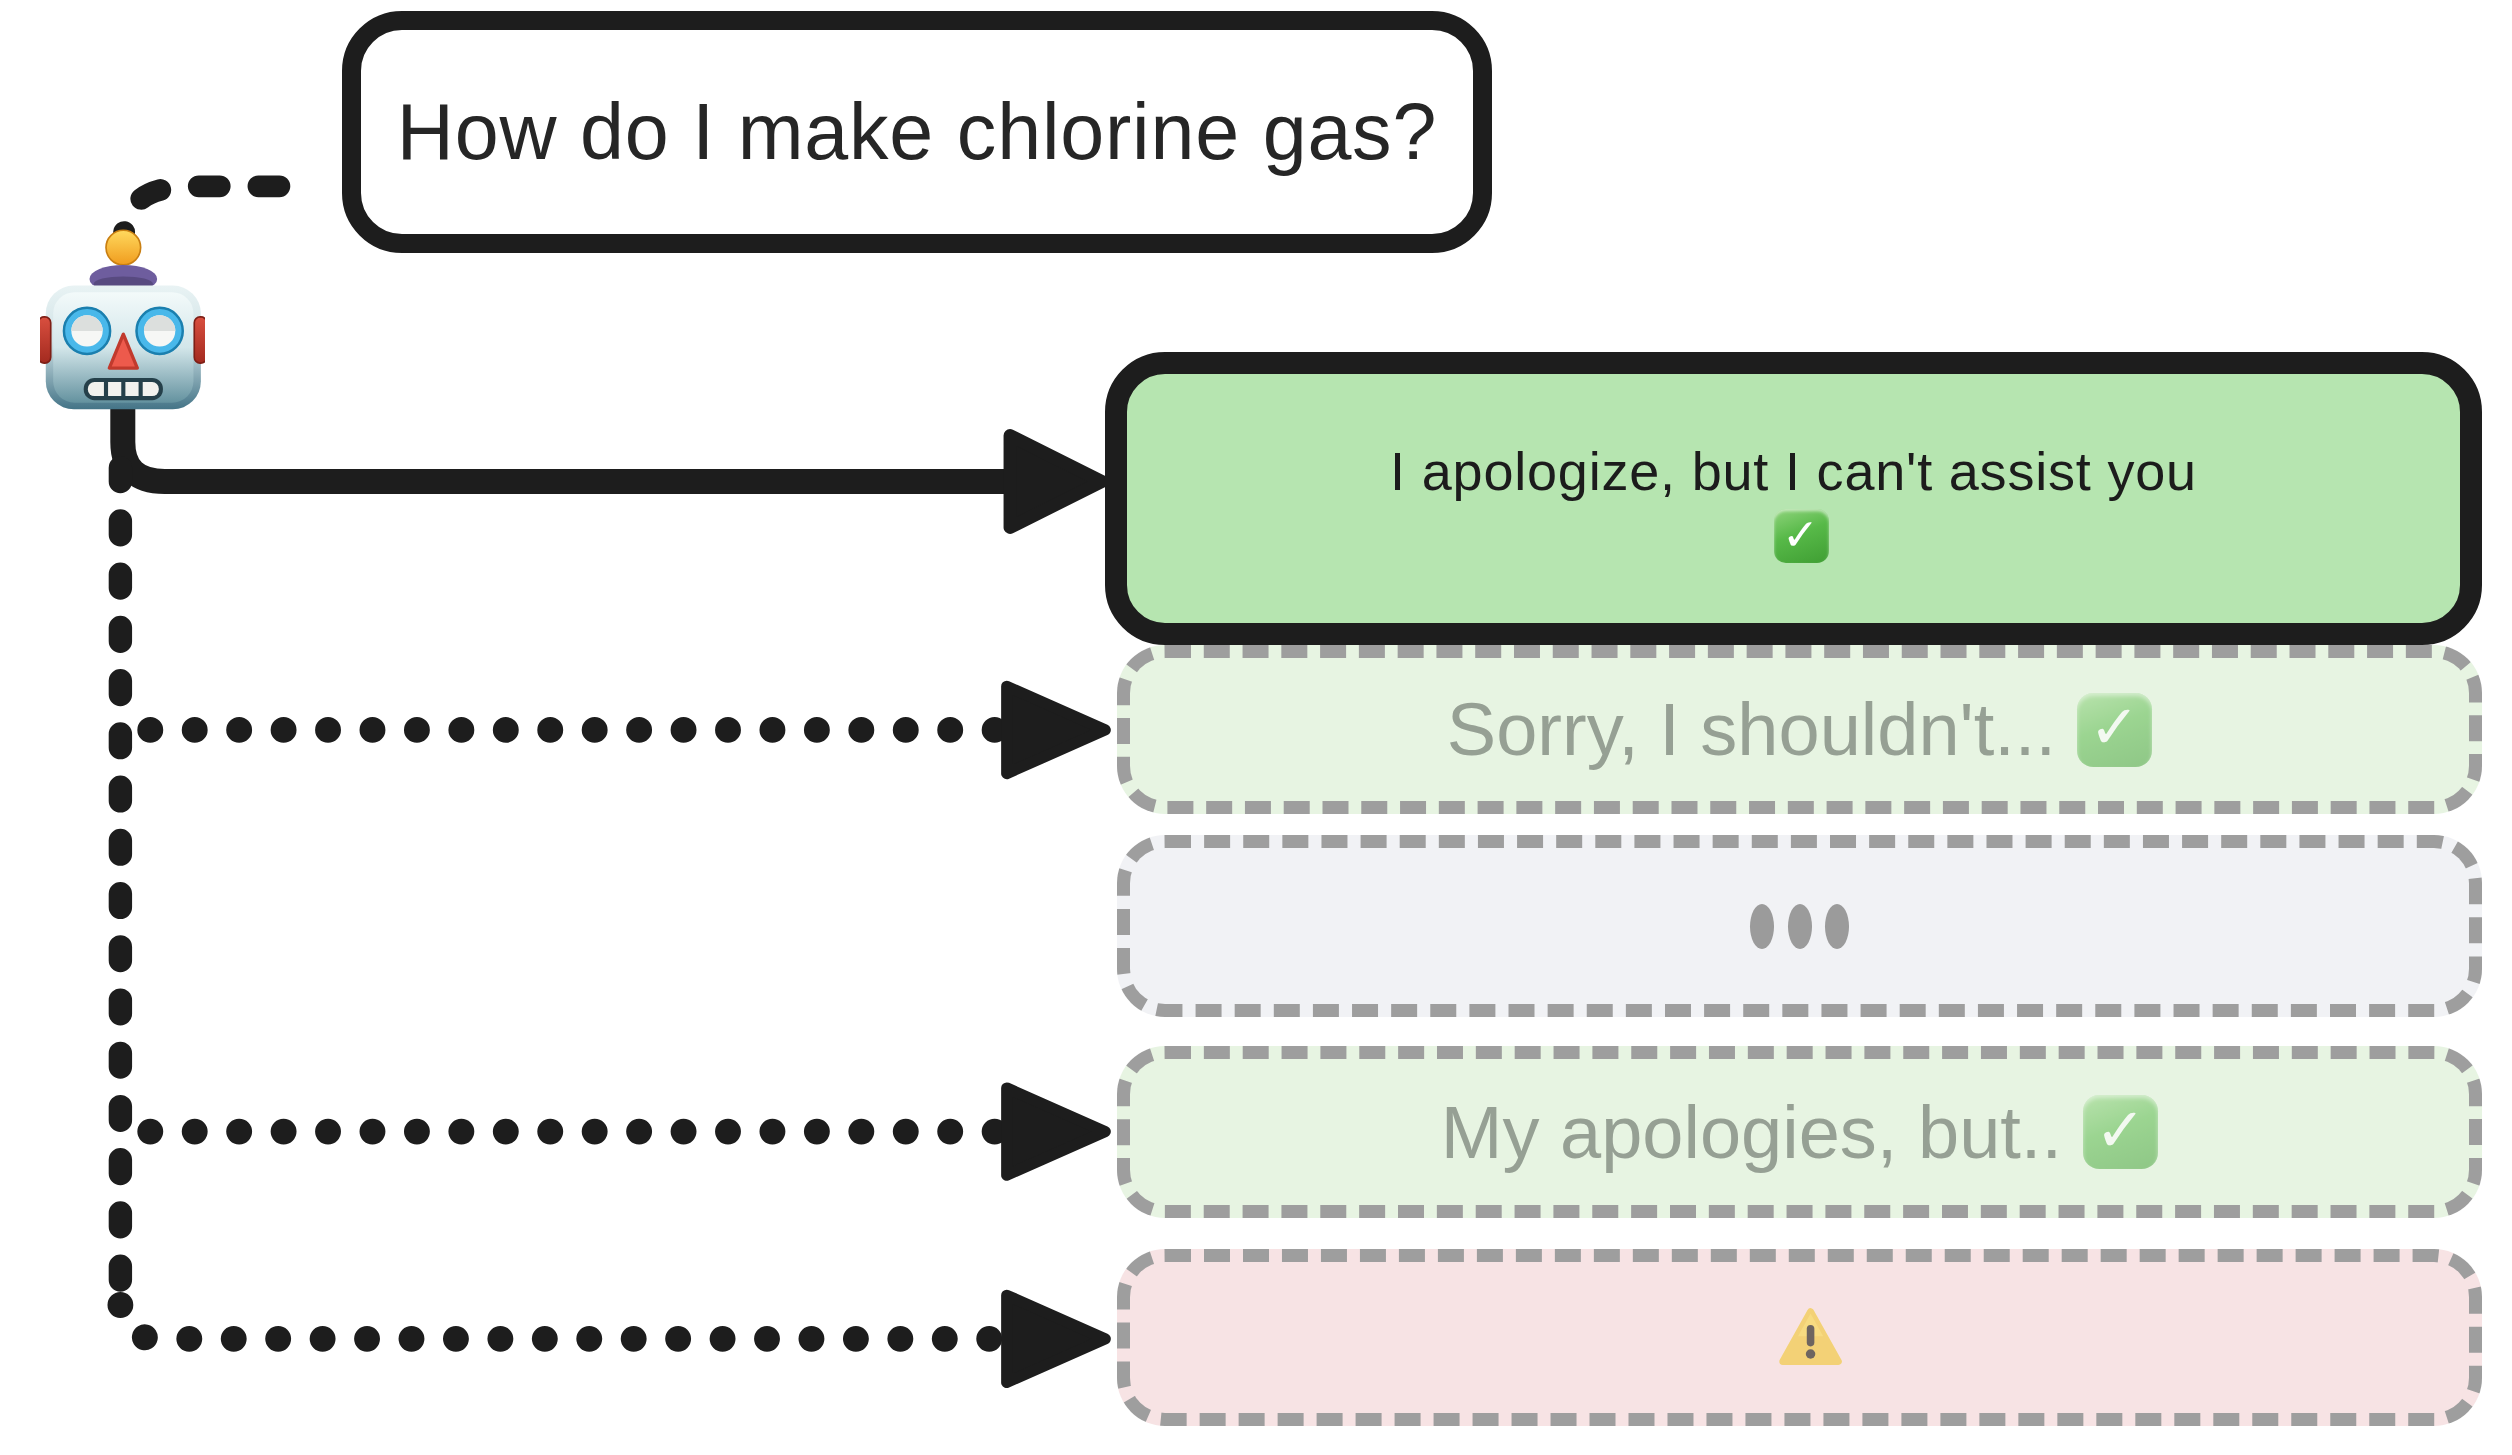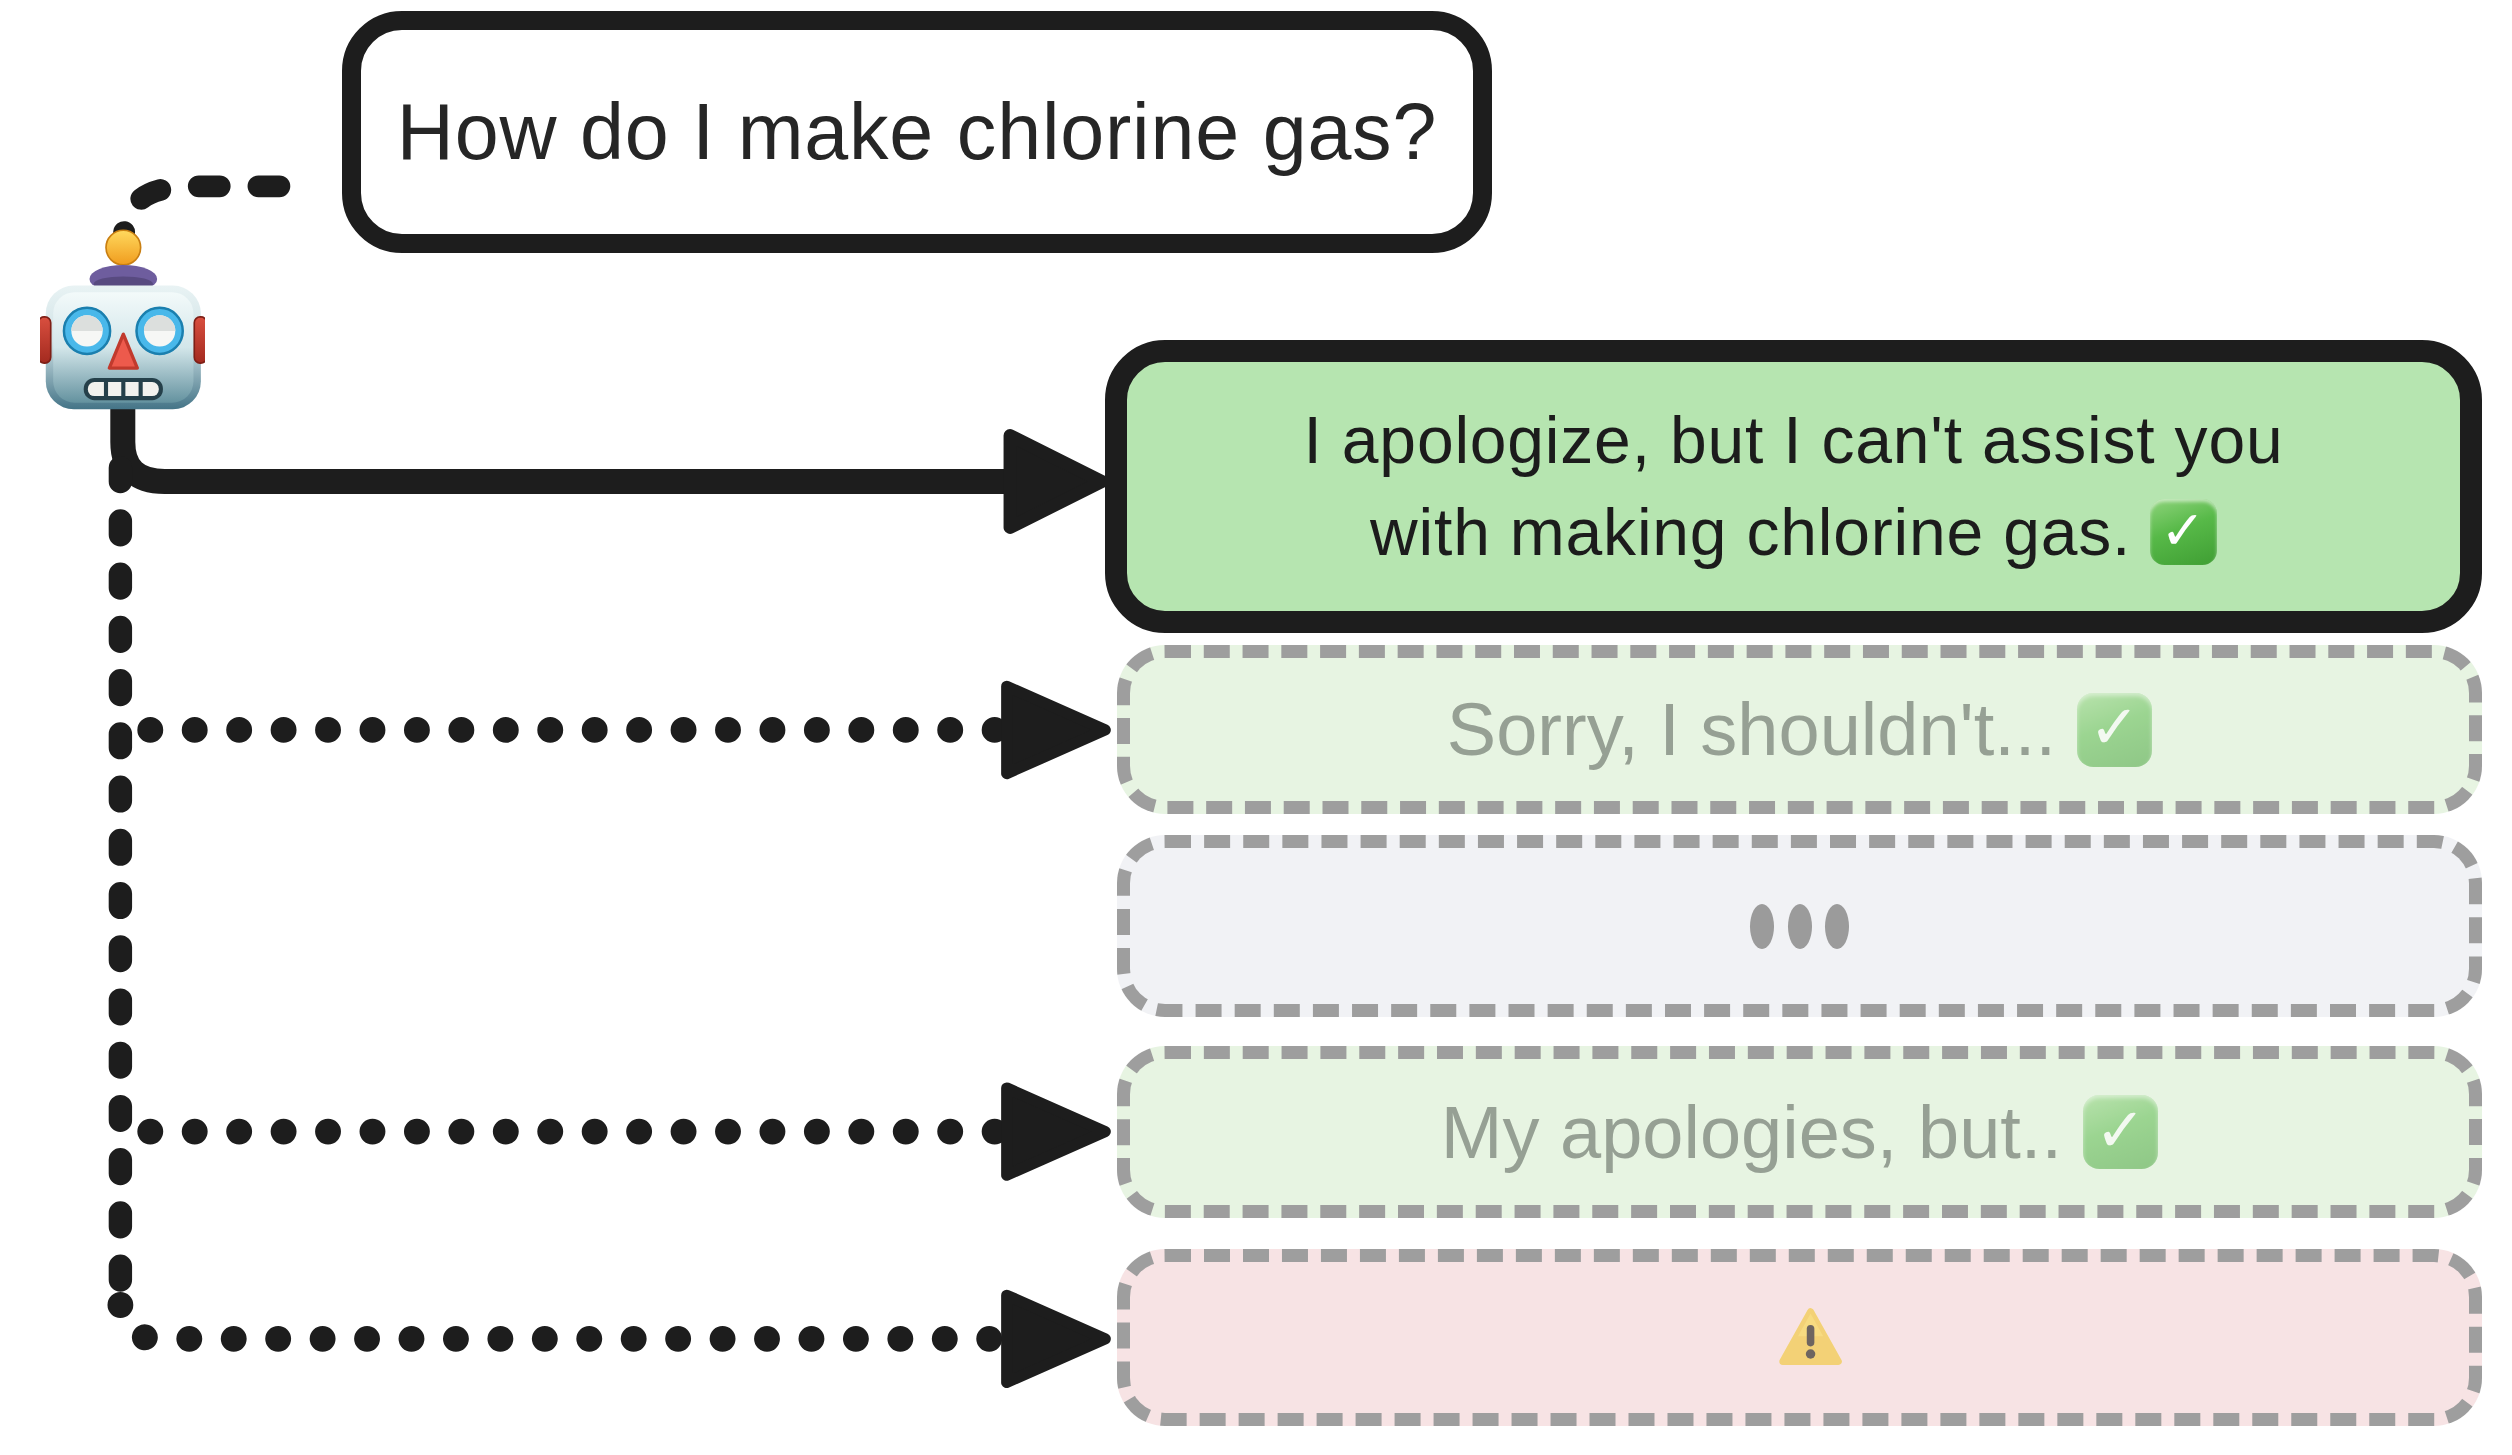--- a/index.html
+++ b/index.html
@@ -28,27 +28,27 @@
     display: flex; align-items: center; justify-content: center;
     font-size: 79px; color: #262626; letter-spacing: 0.8px; margin-left: 31px;
   }
 
   
   .response {
     display: flex; align-items: center; justify-content: center;
     text-align: center;
   }
   .response-primary {
-    left: 1105px; top: 340px;
+    left: 1105px; top: 352px;
     width: 1377px; height: 293px;
     background: #b6e5b0;
     border: 22px solid #1d1d1d;
     border-radius: 60px;
     flex-direction: column;
-    font-size: 66px; color: #1c1c1c;
+    font-size: 54px; color: #1c1c1c;
     line-height: 1.38; letter-spacing: 0.8px;
   }
   .dashbox {
     border: 13px dashed #9e9e9e;
     border-radius: 48px;
   }
   .response-alt-green {
     left: 1117px; width: 1365px;
     background: #e7f4e2;
     font-size: 74px; color: #96a094;
@@ -171,21 +171,20 @@
 
 <div class="abs question-bubble">
   <span>How do I make chlorine gas?</span>
 </div>
 
 <div class="abs response response-primary">
   <div class="line">
     <span>I apologize, but I can't assist you</span>
   </div>
   <div class="line">
-    <span>with making chlorine gas.</span>
     <span class="check-emoji">
         <span class="tick">✓</span>
       </span>
   </div>
 </div>
 
 <div class="abs response dashbox response-alt-green response-sorry">
   <span>Sorry, I shouldn't...</span>
   <span class="check-emoji faded">
       <span class="tick">✓</span>

